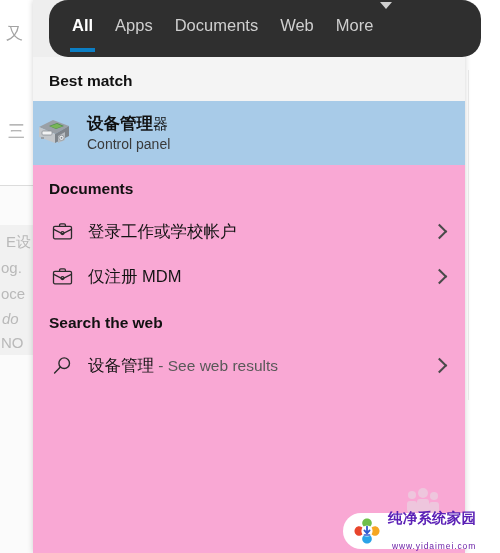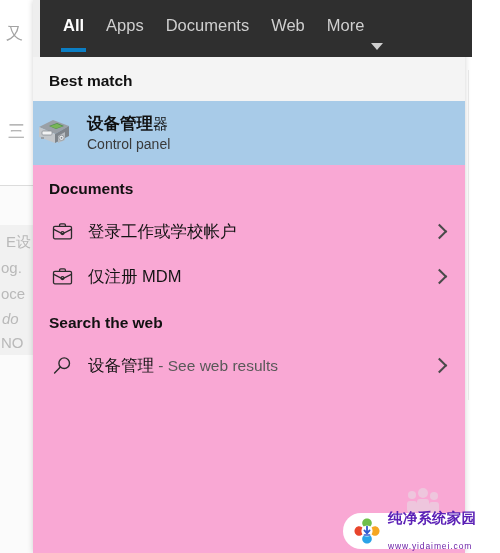--- a/index.html
+++ b/index.html
@@ -91,25 +91,26 @@
     top: 0;
     width: 432px;
     height: 553px;
     background: #eeeeee;
     box-shadow: 0 0 6px rgba(0,0,0,0.18);
   }
 
   
   .flyout-header {
     position: absolute;
-    left: 7px;
+    left: 16px;
     top: 0;
     width: 432px;
     height: 57px;
     background: #2f2f2f;
+    border-radius: 19px;
   }
   .tabs {
     display: flex;
     align-items: center;
     height: 50px;
     padding-left: 12px;
   }
   .tab {
     position: relative;
     color: #cfcfcf;
@@ -127,21 +128,21 @@
   .tab.active .tab-underline {
     position: absolute;
     left: 9px;
     right: 9px;
     bottom: -2px;
     height: 4px;
     background: #0b7ec4;
   }
   .tab-more {
     display: flex;
-    align-items: flex-end;
+    align-items: flex-start;
     gap: 7px;
   }
   .chev-down {
     width: 0;
     height: 0;
     border-left: 6px solid transparent;
     border-right: 6px solid transparent;
     border-top: 7px solid #cfcfcf;
     margin-top: 2px;
   }
@@ -262,20 +263,21 @@
   .wm-logo {
     width: 28px;
     height: 28px;
     position: relative;
     flex: 0 0 28px;
   }
   .wm-text {
     display: flex;
     flex-direction: column;
     line-height: 1.05;
+    text-align: right;
   }
   .wm-name {
     font-size: 14.5px;
     font-weight: bold;
     color: #5b21b6;
     letter-spacing: 0.2px;
   }
   .wm-url {
     font-size: 8.5px;
     color: #6b21a8;

